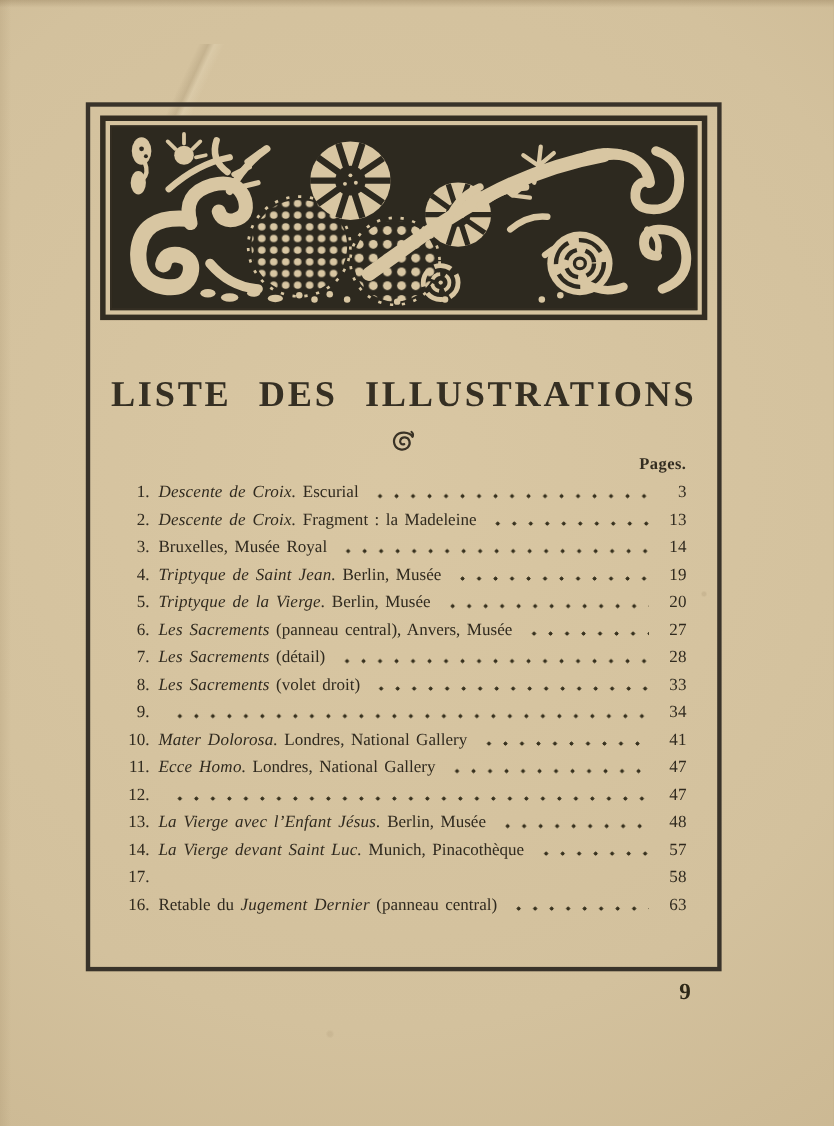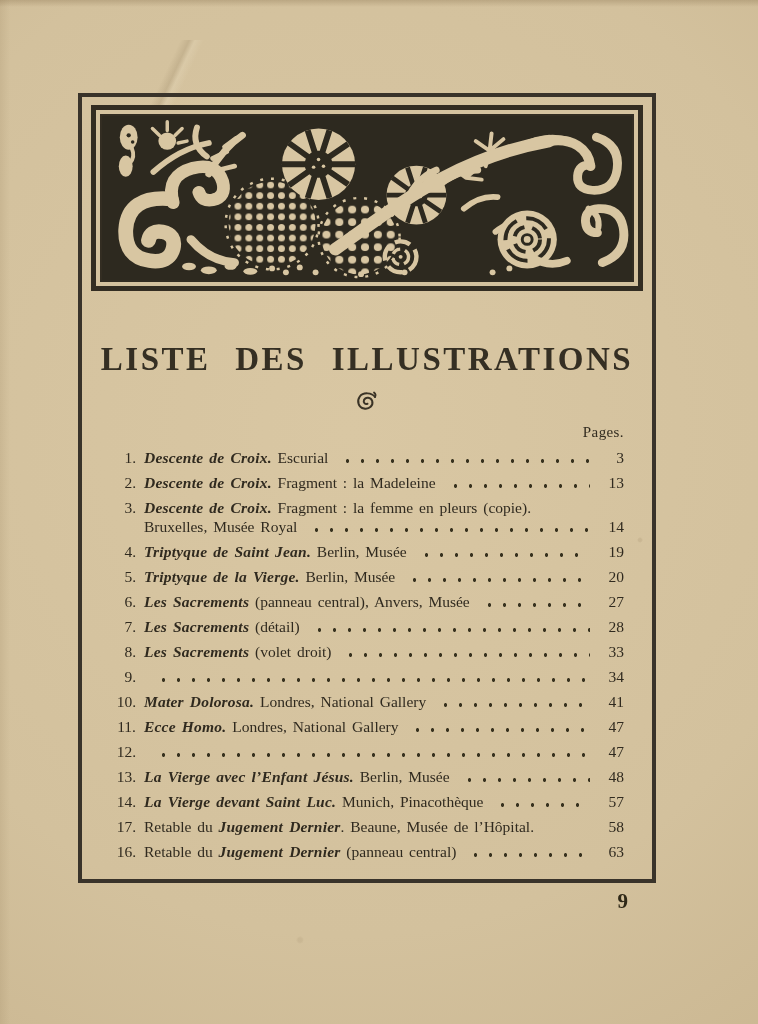--- a/index.html
+++ b/index.html
@@ -37,31 +37,31 @@
     width:100%;height:100%;box-sizing:border-box;border:2px solid #332d22;background:#2d291f;
   }
   .woodcut svg{display:block;width:100%;height:100%;}
   .title{
     margin:50px 4px 0;text-align:center;
     font-size:33px;font-weight:600;letter-spacing:2.5px;word-spacing:14px;
     color:#352f23;
   }
   .ornament{margin-top:13px;text-align:center;height:22px;}
   .pages-label{
-    margin:11px 28px 0 0;text-align:right;
-    font-weight:normal;font-size:15px;letter-spacing:.4px;color:#332d21;
+    margin:1px 28px 0 0;text-align:right;
+    font-weight:bold;font-size:15px;letter-spacing:.4px;color:#332d21;
   }
   .toc{margin:7px 28px 0 24px;font-size:15.5px;word-spacing:2px;color:#302a1f;}
   .row{display:flex;margin-bottom:6px;line-height:19px;}
   .num{width:30px;text-align:right;flex:0 0 30px;margin-right:8px;}
   .entry{flex:1;min-width:0;}
   .line{display:flex;}
   .line.wrap{}
   .txt{white-space:nowrap;}
-  .txt i{letter-spacing:.2px;font-weight:bold;}
+  .txt i{letter-spacing:.2px;}
   .leader{flex:1 0 8px;height:12px;align-self:flex-end;margin:0 8px 2px 8px;}
   .leader.dotted{
     background-image:radial-gradient(circle, #38321f 1.7px, rgba(0,0,0,0) 1.9px);
     background-size:15px 8px;background-repeat:repeat-x;background-position:4px 100%;
   }
   .pg{flex:0 0 26px;width:26px;text-align:right;}
   .folio{
     position:absolute;left:0;top:889px;width:628px;text-align:right;
     font-size:21px;font-weight:bold;color:#2e2817;
   }
@@ -222,23 +222,20 @@
             <div class="line">
               <span class="txt"><i>Descente de Croix.</i><span> Fragment : la Madeleine</span></span>
               <span class="leader dotted"></span>
               <span class="pg">13</span>
             </div>
           </div>
         </div>
         <div class="row">
           <span class="num">3.</span>
           <div class="entry">
-            <div class="line">
-              <span class="txt"><i>Descente de Croix.</i><span> Fragment : la femme en pleurs (copie).</span></span>
-            </div>
             <div class="line wrap">
               <span class="txt"><span>Bruxelles, Musée Royal</span></span>
               <span class="leader dotted"></span>
               <span class="pg">14</span>
             </div>
           </div>
         </div>
         <div class="row">
           <span class="num">4.</span>
           <div class="entry">
@@ -344,21 +341,20 @@
               <span class="txt"><i>La Vierge devant Saint Luc.</i><span> Munich, Pinacothèque</span></span>
               <span class="leader dotted"></span>
               <span class="pg">57</span>
             </div>
           </div>
         </div>
         <div class="row">
           <span class="num">17.</span>
           <div class="entry">
             <div class="line">
-              <span class="txt"><span>Retable du </span><i>Jugement Dernier</i><span>. Beaune, Musée de l’Hôpital.</span></span>
               <span class="leader"></span>
               <span class="pg">58</span>
             </div>
           </div>
         </div>
         <div class="row">
           <span class="num">16.</span>
           <div class="entry">
             <div class="line">
               <span class="txt"><span>Retable du </span><i>Jugement Dernier</i><span> (panneau central)</span></span>

